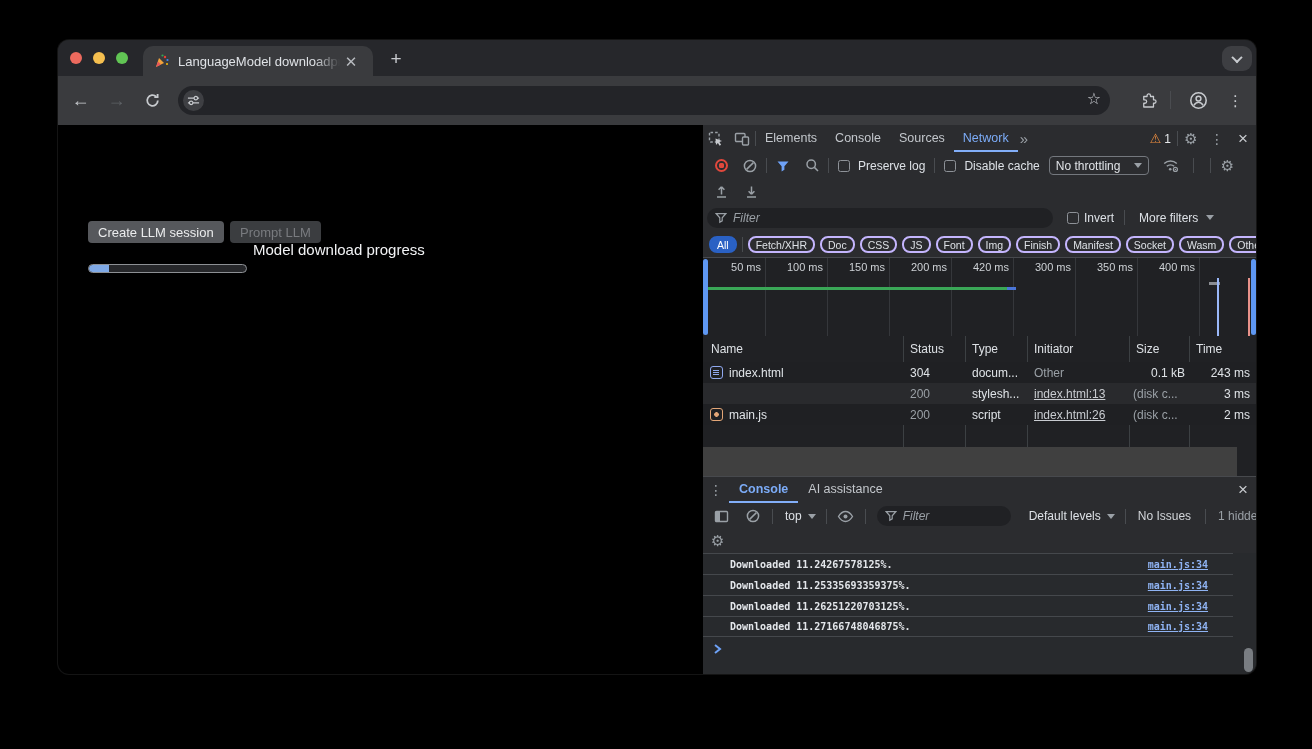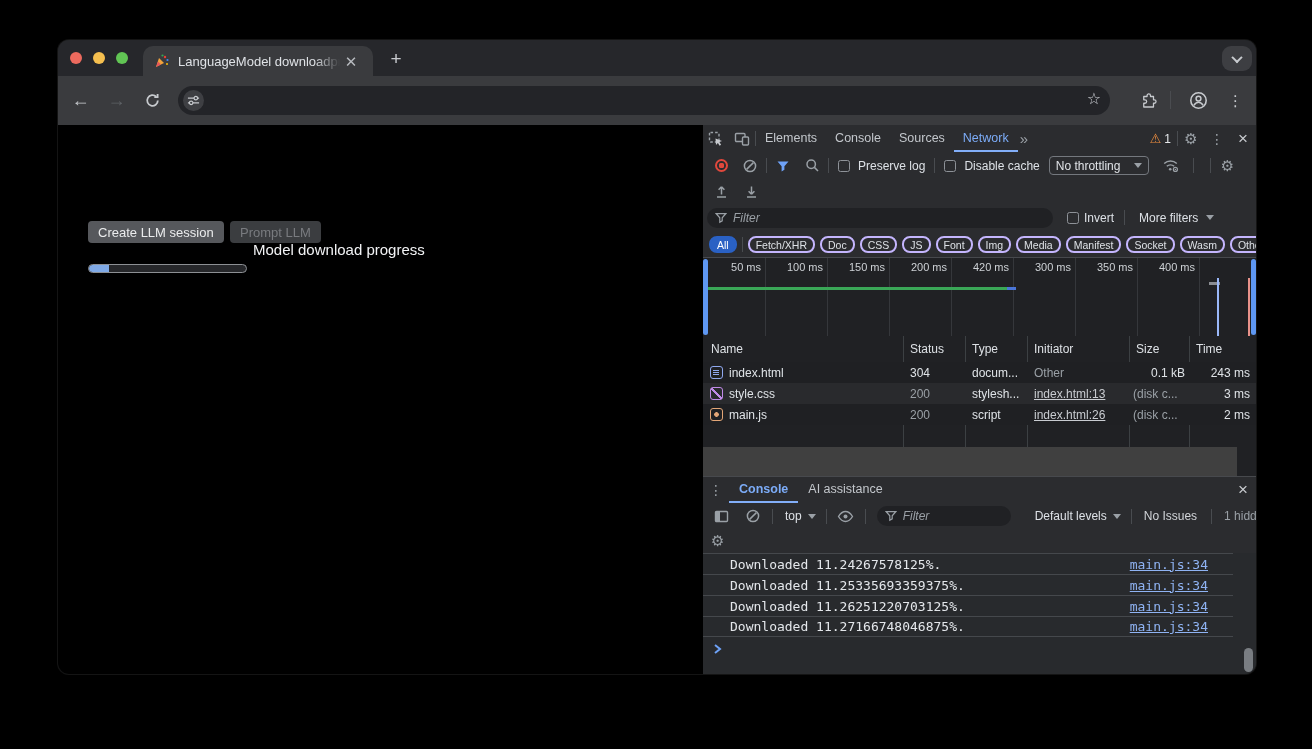--- a/index.html
+++ b/index.html
@@ -97,21 +97,21 @@
               display:flex;align-items:center;padding-left:8px;overflow:hidden;white-space:nowrap;font-size:12px;color:#c9cdd2;}
   .ssep{width:1px;height:13px;background:#4a4d51;margin:0 9px;flex:0 0 1px;}
   .blue{color:#8ab4f8;}
   
   .drawer-tabbar{position:absolute;left:0;top:351px;width:553px;height:27px;background:#2b2c2f;border-top:1px solid #47494d;}
   .drw-tab{height:26px;display:flex;align-items:center;padding:0 10px;color:#c3c7cc;font-size:12.5px;border-bottom:2.5px solid transparent;}
   .drw-tab.active{color:#7cacf8;border-bottom-color:#82aef8;font-weight:700;}
   .drawer-toolbar{position:absolute;left:0;top:378px;width:553px;height:26px;background:#2b2c2f;gap:6px;padding-left:5px;}
   .gearrow{position:absolute;left:0;top:404px;width:553px;height:24px;background:#2b2c2f;display:flex;align-items:center;padding-left:8px;}
   .messages{position:absolute;left:0;top:428px;width:553px;height:121px;background:#282a2d;
-            font-family:"DejaVu Sans Mono",monospace;font-size:13px;color:#e4e7eb;}
+            font-family:"DejaVu Sans Mono",monospace;font-size:10px;color:#e4e7eb;font-weight:bold;}
   .msg{position:relative;width:530px;height:21px;border-top:1px solid #45484c;display:flex;align-items:center;}
   .msg-text{margin-left:27px;white-space:nowrap;}
   .msg-src{position:absolute;right:25px;color:#8fb3f3;text-decoration:underline;}
   .msg-last{border-bottom:1px solid #45484c;}
   .prompt{position:absolute;left:10px;top:90px;}
   .scrollthumb{position:absolute;left:541px;top:95px;width:9px;height:24px;background:#797d82;border-radius:4.5px;}
   .ltxt{white-space:nowrap;}
 </style>
 </head>
 <body>
@@ -307,21 +307,21 @@
 
         <div class="dt-chiprow row-flex">
           <span class="chip active">All</span>
           <span class="vsep"></span>
           <span class="chip">Fetch/XHR</span>
           <span class="chip">Doc</span>
           <span class="chip">CSS</span>
           <span class="chip">JS</span>
           <span class="chip">Font</span>
           <span class="chip">Img</span>
-          <span class="chip">Media</span>
+          <span class="chip">Finish</span>
           <span class="chip">Manifest</span>
           <span class="chip">Socket</span>
           <span class="chip">Wasm</span>
           <span class="chip">Other</span>
         </div>
 
         <div class="dt-timeline">
           <div class="gline" style="left:62px"></div>
             <div class="gline" style="left:124px"></div>
           <div class="gline" style="left:186px"></div>
@@ -367,24 +367,20 @@
               <span class="ltxt">index.html</span>
             </span>
             <span class="gcell" style="left:207px;width:52px">304</span>
             <span class="gcell" style="left:269px;width:52px">docum...</span>
             <span class="gcell gray" style="left:331px;width:92px">Other</span>
             <span class="gcell" style="left:426px;width:56px;justify-content:flex-end">0.1 kB</span>
             <span class="gcell" style="left:486px;width:61px;justify-content:flex-end">243 ms</span>
           </div>
 
           <div class="grow" style="top:47px;background:#292a2d">
-            <span class="gcell" style="left:7px;width:190px">
-              <span class="ficon ficon-css"></span>
-              <span class="ltxt">style.css</span>
-            </span>
             <span class="gcell gray" style="left:207px;width:52px">200</span>
             <span class="gcell" style="left:269px;width:52px">stylesh...</span>
             <span class="gcell" style="left:331px;width:92px">
                 <span class="ilink">index.html:13</span>
               </span>
             <span class="gcell gray" style="left:430px;width:54px">(disk c...</span>
             <span class="gcell" style="left:486px;width:61px;justify-content:flex-end">3 ms</span>
           </div>
 
           <div class="grow" style="top:68px;background:#1f2023">
@@ -434,21 +430,21 @@
               <circle cx="8.5" cy="7.5" r="2" fill="#9aa0a6"></circle>
             </svg>
           </span>
           <span class="vsep"></span>
           <span class="fpill" style="width:146px;margin-left:5px">
             <svg width="12" height="12" viewBox="0 0 14 14">
               <path d="M1.5 2h11L8.4 6.7v3.6l-2.8 1.7V6.7z" fill="none" stroke="#9aa0a6" stroke-width="1.4"></path>
             </svg>
             <input style="width: 100px;" placeholder="Filter">
           </span>
-          <span style="margin-left:18px;color:#dde1e6;white-space:nowrap">Default levels</span>
+          <span style="margin-left:12px;color:#dde1e6;white-space:nowrap">Default levels</span>
           <span class="darr"></span>
           <span class="vsep" style="margin-left:4px"></span>
           <span style="margin-left:6px;color:#d2d5d9;white-space:nowrap">No Issues</span>
           <span class="vsep" style="margin-left:8px"></span>
           <span class="gray" style="margin-left:6px;white-space:nowrap">1 hidden</span>
         </div>
 
         <div class="gearrow">
           <span class="gear">⚙</span>
         </div>

